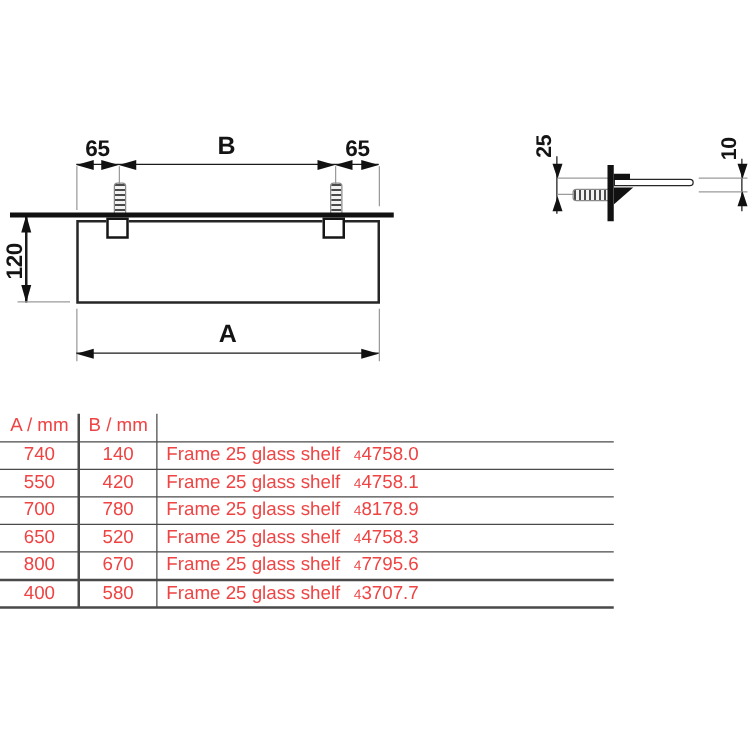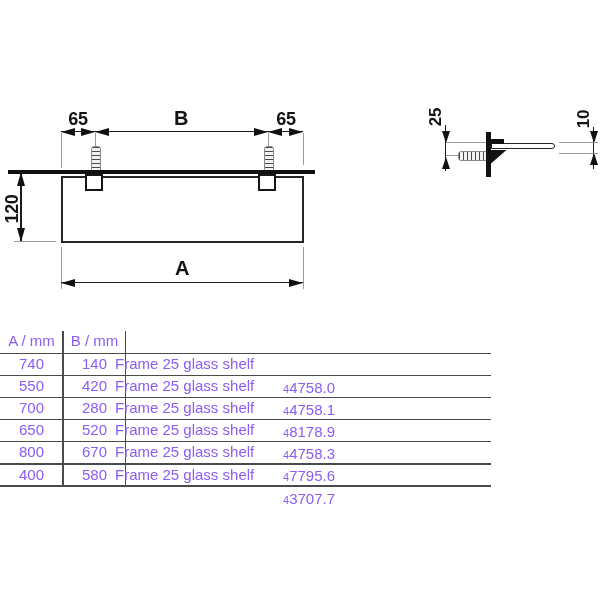--- a/index.html
+++ b/index.html
@@ -28,25 +28,25 @@
   .screw-v{position:absolute;width:8px;border-radius:3px;border:1px solid #8a8a8a;
            background:repeating-linear-gradient(180deg,#4a4a4a 0 1.5px,#f2f2f2 1.5px 4px);}
   .screw-h{position:absolute;height:8px;border-radius:3px;border:1px solid #8a8a8a;
            background:repeating-linear-gradient(90deg,#4a4a4a 0 1.5px,#f2f2f2 1.5px 4px);}
   .tri{position:absolute;width:16px;height:14px;background:#111;
        clip-path:polygon(0 0,100% 0,0 100%);}
   
   .t-h{position:absolute;left:0;width:491px;height:1.5px;background:#4a4a4a;}
   .t-v{position:absolute;width:1.5px;background:#4a4a4a;}
   .trow{position:absolute;left:0;width:491px;height:22px;}
-  .tc{position:absolute;font-size:15px;color:#8b5cf6;line-height:22px;height:22px;white-space:nowrap;}
+  .tc{position:absolute;font-size:15px;color:#ef4444;line-height:22px;height:22px;white-space:nowrap;}
   .c-a{left:0;width:63px;text-align:center;}
   .c-b{left:64px;width:61px;text-align:center;}
-  .c-name{left:115px;}
-  .c-art{left:283px;margin-top:24px;}
+  .c-name{left:133px;}
+  .c-art{left:283px;}
   .art-sm{font-size:11px;}
 </style>
 </head>
 <body>
 
 <div id="canvas">
 
   <div>
 
     <div class="dl" style="left:61px;top:131px;width:242px;height:1.4px;"></div>
@@ -142,21 +142,21 @@
       <span class="tc c-art"><span class="art-sm">4</span><span>4758.0</span></span>
     </div>
     <div class="trow" style="top:375.1px;">
       <span class="tc c-a">550</span>
       <span class="tc c-b">420</span>
       <span class="tc c-name">Frame 25 glass shelf</span>
       <span class="tc c-art"><span class="art-sm">4</span><span>4758.1</span></span>
     </div>
     <div class="trow" style="top:397.2px;">
       <span class="tc c-a">700</span>
-      <span class="tc c-b">280</span>
+      <span class="tc c-b">780</span>
       <span class="tc c-name">Frame 25 glass shelf</span>
       <span class="tc c-art"><span class="art-sm">4</span><span>8178.9</span></span>
     </div>
     <div class="trow" style="top:419.3px;">
       <span class="tc c-a">650</span>
       <span class="tc c-b">520</span>
       <span class="tc c-name">Frame 25 glass shelf</span>
       <span class="tc c-art"><span class="art-sm">4</span><span>4758.3</span></span>
     </div>
     <div class="trow" style="top:441.4px;">

